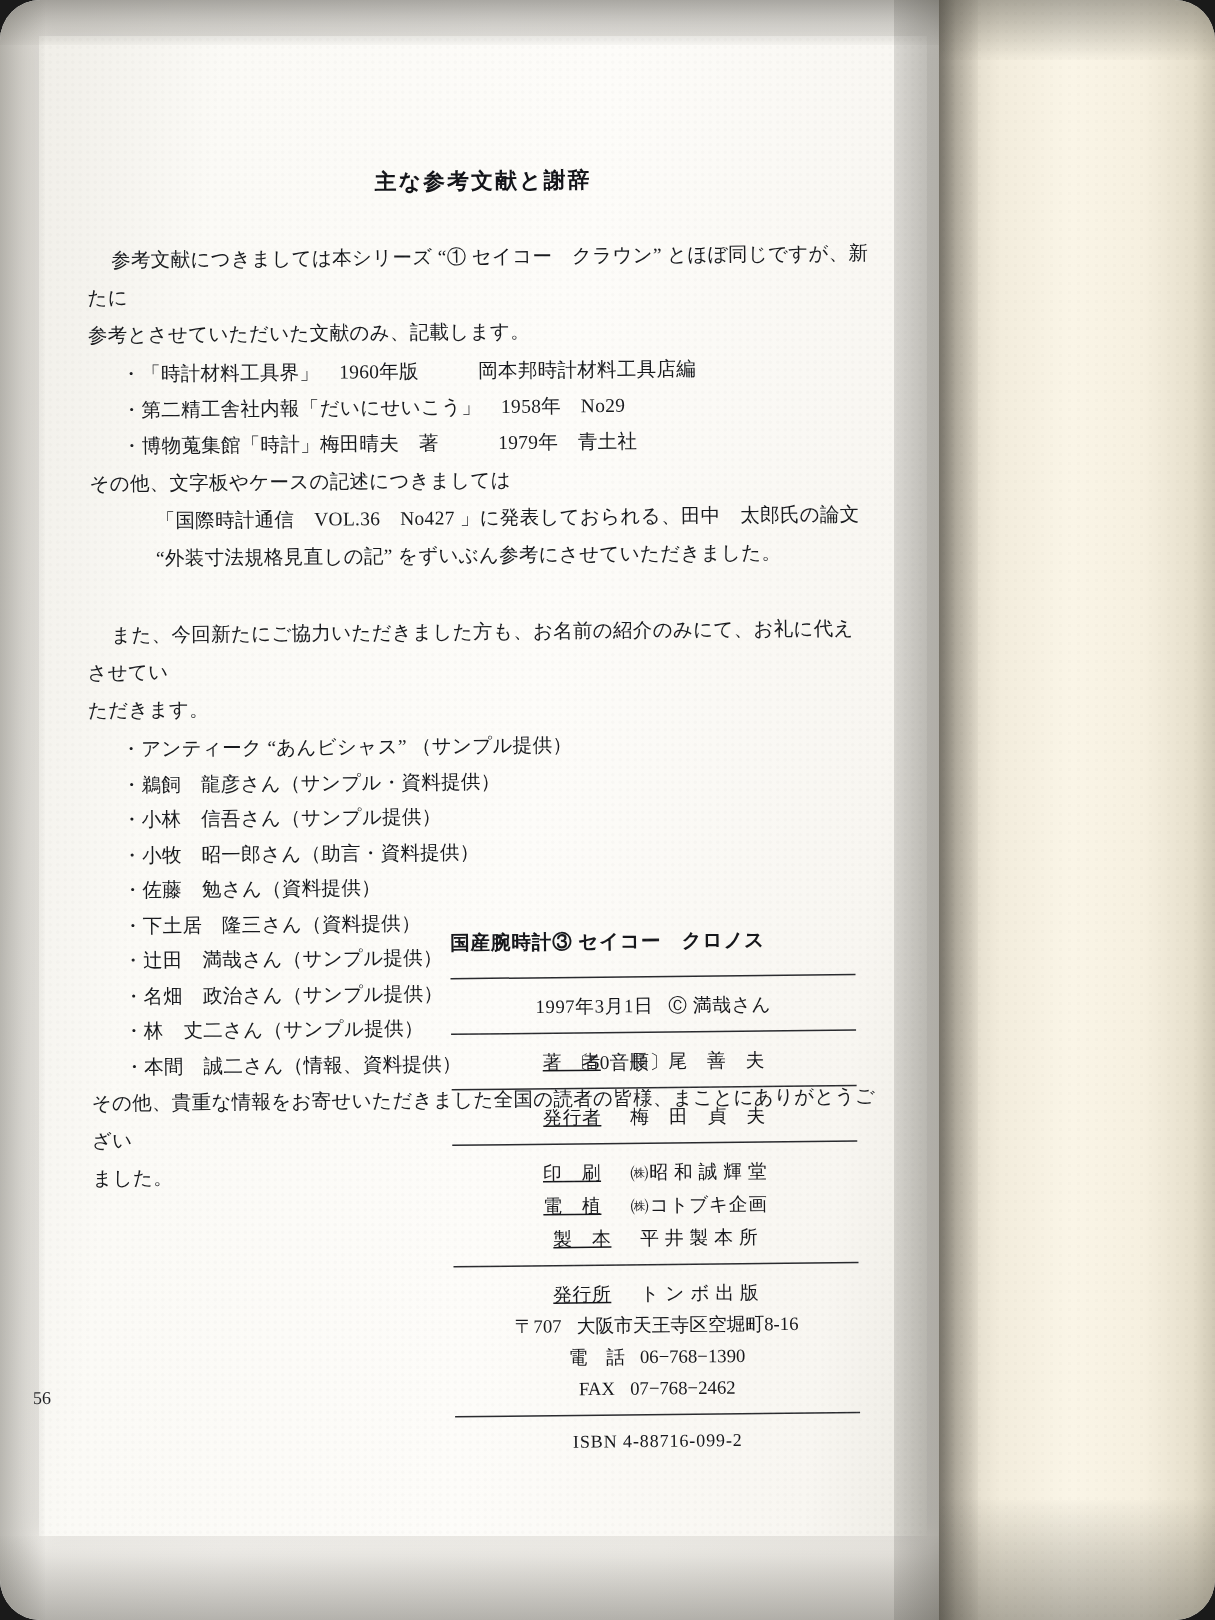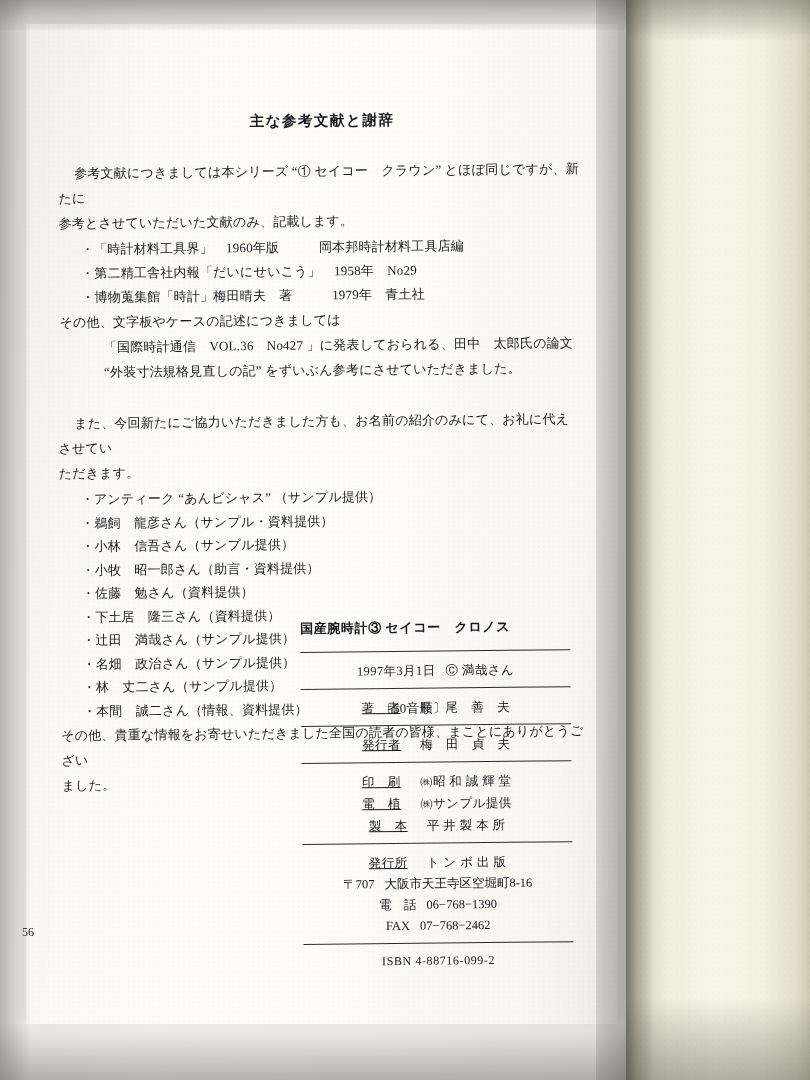--- a/index.html
+++ b/index.html
@@ -7,20 +7,21 @@
     padding: 0;
     background: #1a1a1a;
   }
   #page {
     position: relative;
     width: 810px;
     height: 1080px;
     overflow: hidden;
     background: #cfcfcd;
     font-family: "Liberation Serif", "DejaVu Serif", serif;
+    border-radius: 27px;
   }
 
   
   .book-left {
     position: absolute;
     left: 0; top: 0;
     width: 640px; height: 1080px;
     background:
       linear-gradient(100deg, #e9e6e0 0%, #f3f1ec 14%, #faf8f4 40%, #f7f5f0 75%, #efece6 100%);
   }
@@ -261,21 +262,21 @@
         <span class="lbl">発行者</span>
         <span>梅　田　貞　夫</span>
       </div>
       <hr class="hr">
       <div class="cl-row cl-row-sp">
         <span class="lbl">印　刷</span>
         <span>㈱昭 和 誠 輝 堂</span>
       </div>
       <div class="cl-row cl-row-sp">
         <span class="lbl">電　植</span>
-        <span>㈱サンプル提供</span>
+        <span>㈱コトブキ企画</span>
       </div>
       <div class="cl-row cl-row-sp">
         <span class="lbl">製　本</span>
         <span>平 井 製 本 所</span>
       </div>
       <hr class="hr">
       <div class="cl-row cl-row-sp">
         <span class="lbl">発行所</span>
         <span>ト ン ボ 出 版</span>
       </div>

